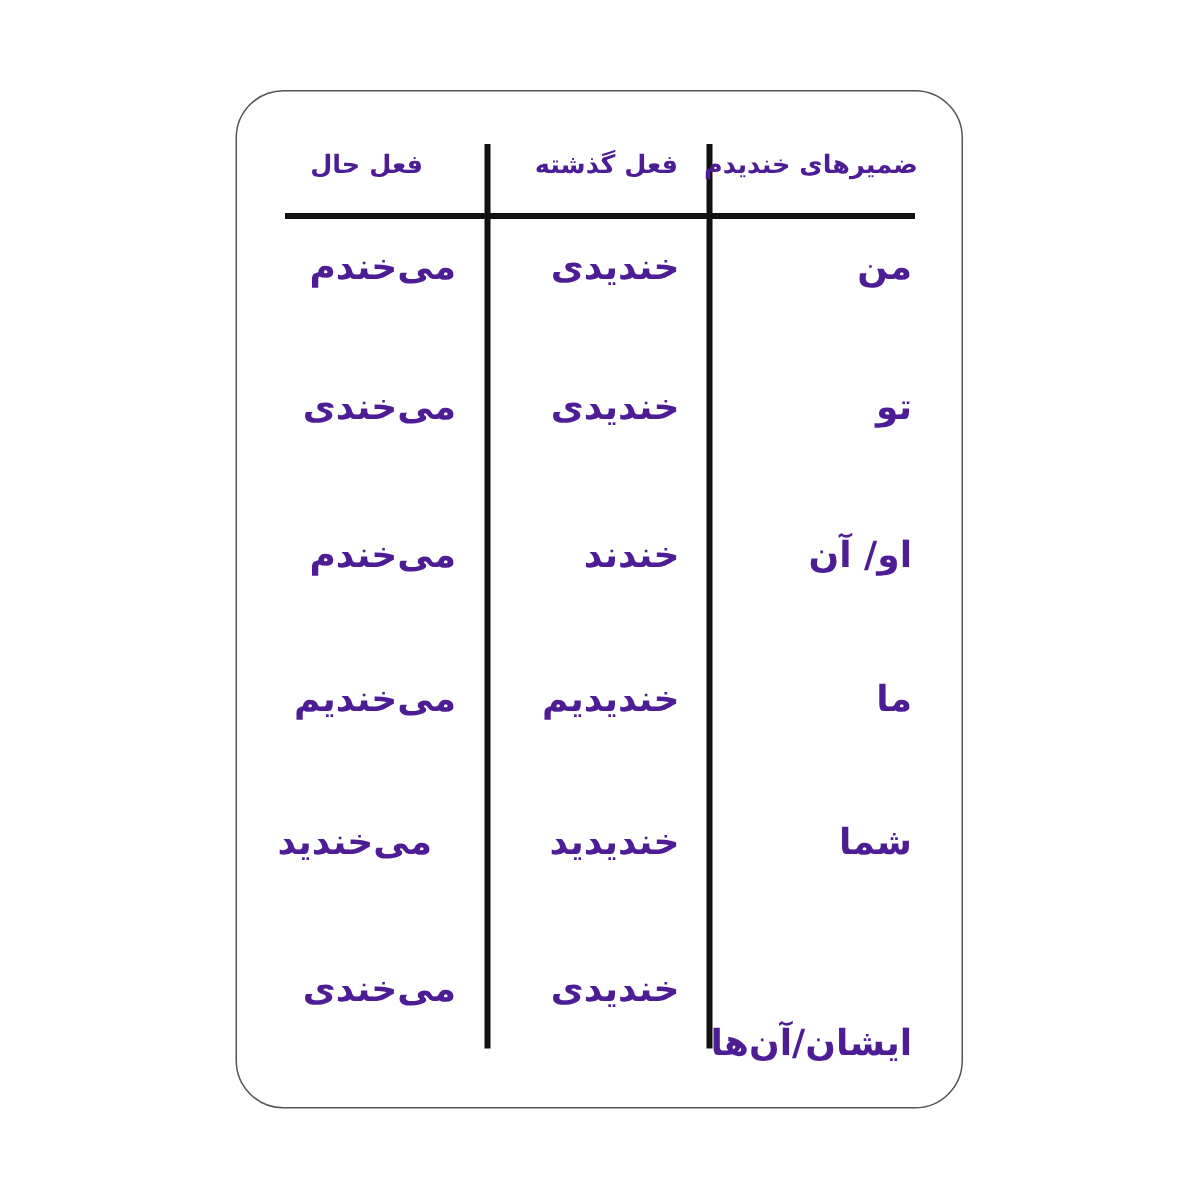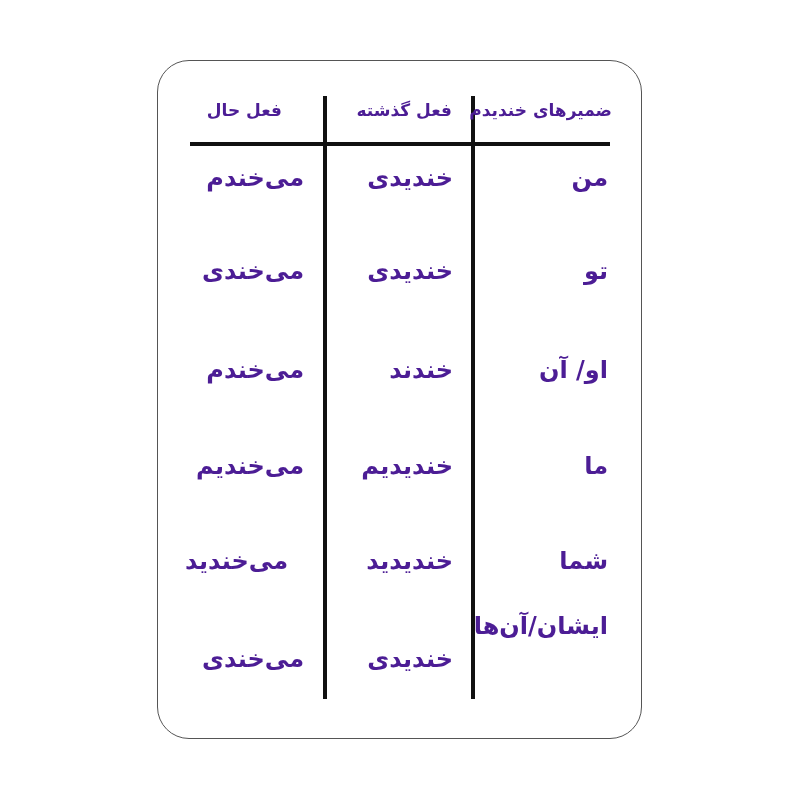--- a/index.html
+++ b/index.html
@@ -36,15 +36,15 @@
 <div class="cell row" style="right:496px;top:356px">می‌خندم</div>
 
 <div class="cell row" style="right:192px;top:452px">ما</div>
 <div class="cell row" style="right:347px;top:452px">خندیدیم</div>
 <div class="cell row" style="right:496px;top:452px">می‌خندیم</div>
 
 <div class="cell row" style="right:192px;top:547px">شما</div>
 <div class="cell row" style="right:347px;top:547px">خندیدید</div>
 <div class="cell row" style="right:512px;top:547px">می‌خندید</div>
 
-<div class="cell row" style="right:192px;top:612px">ایشان/آن‌ها</div>
+<div class="cell row" style="right:192px;top:681px">ایشان/آن‌ها</div>
 <div class="cell row" style="right:347px;top:645px">خندیدی</div>
 <div class="cell row" style="right:496px;top:645px">می‌خندی</div>
 
 </body></html>

